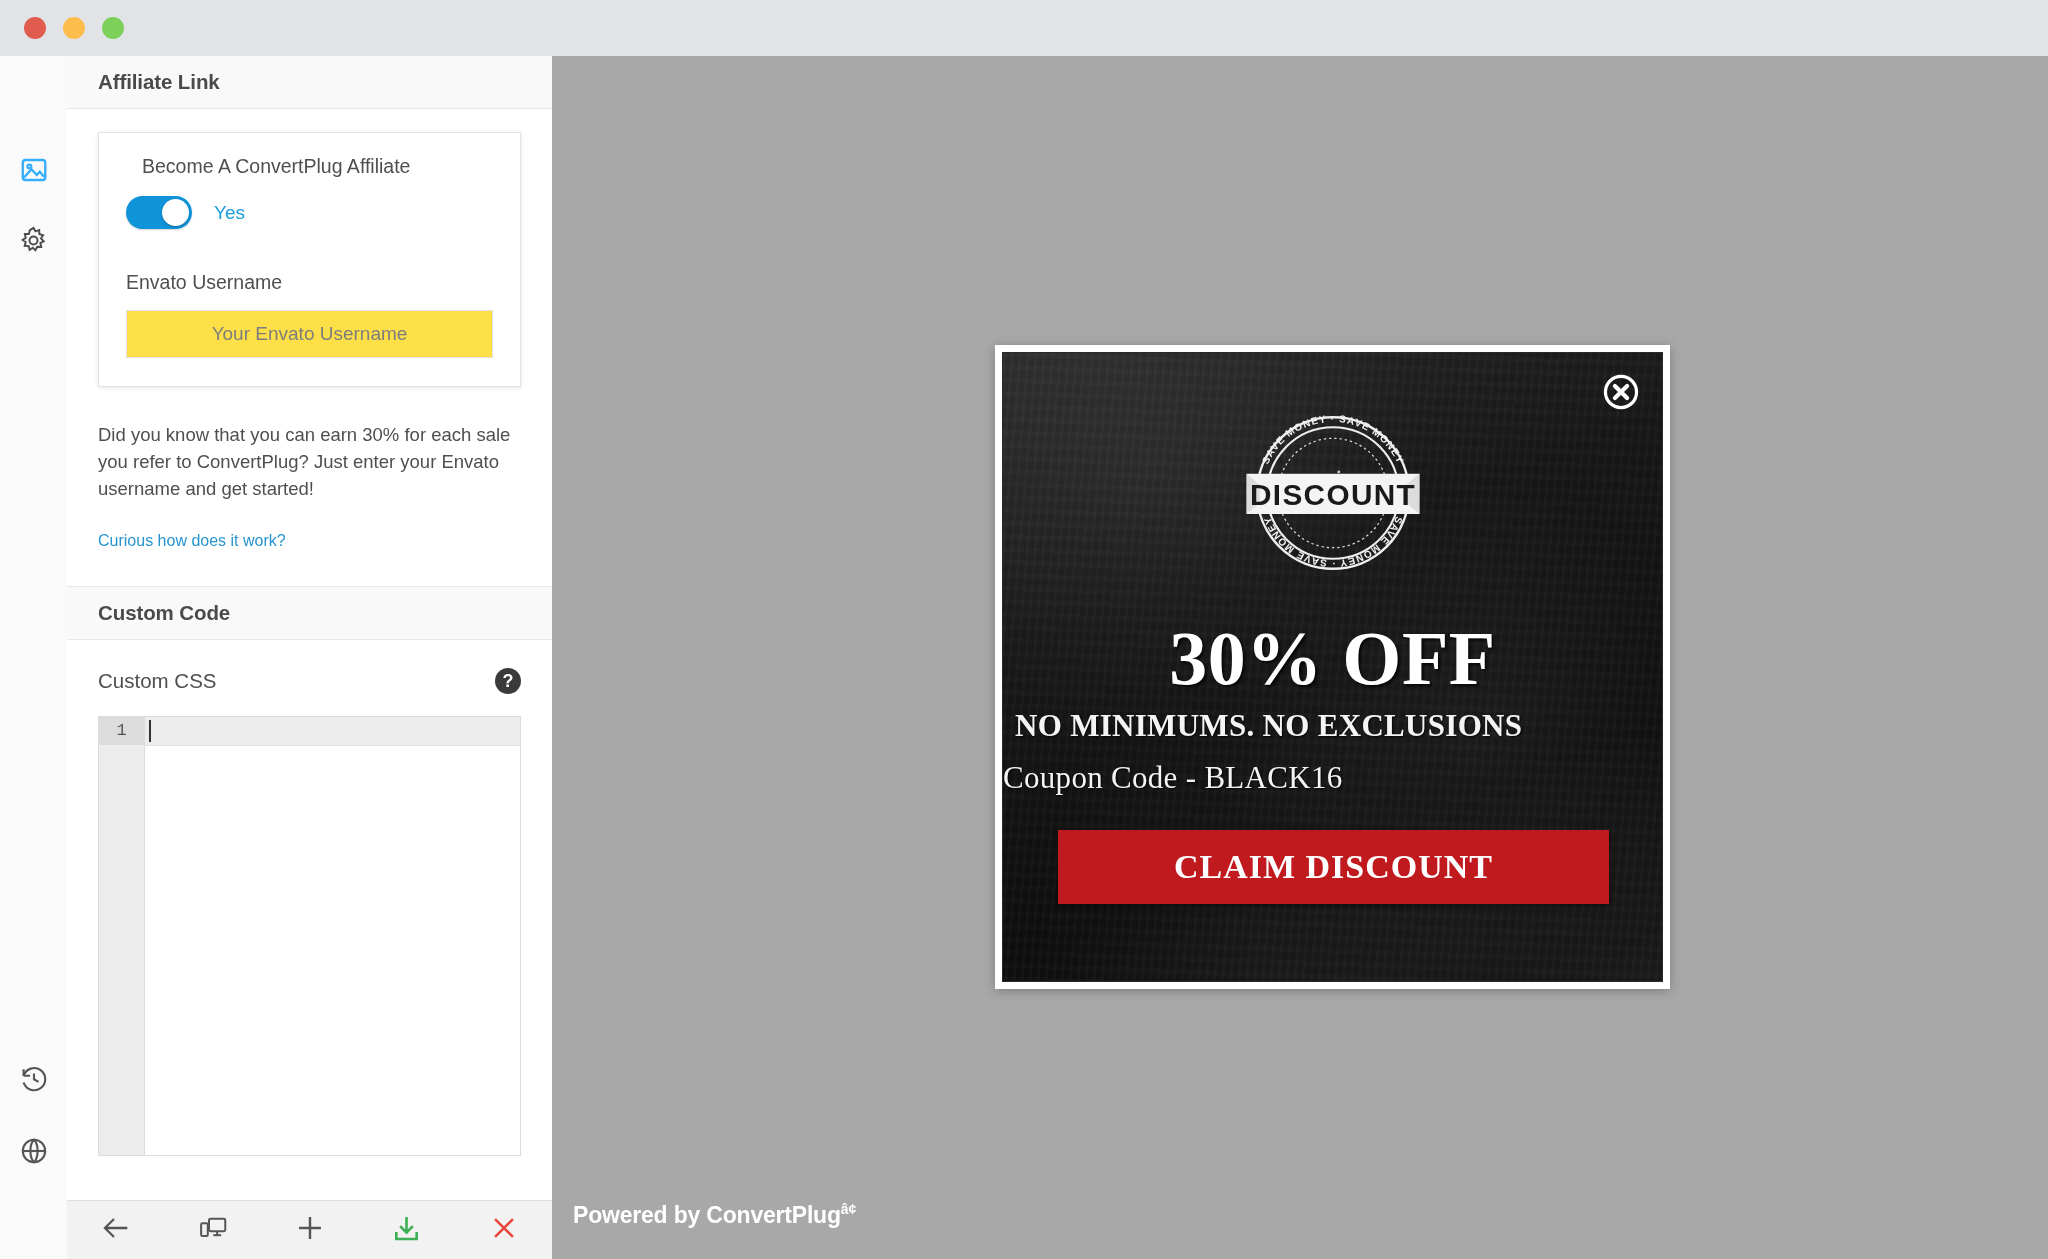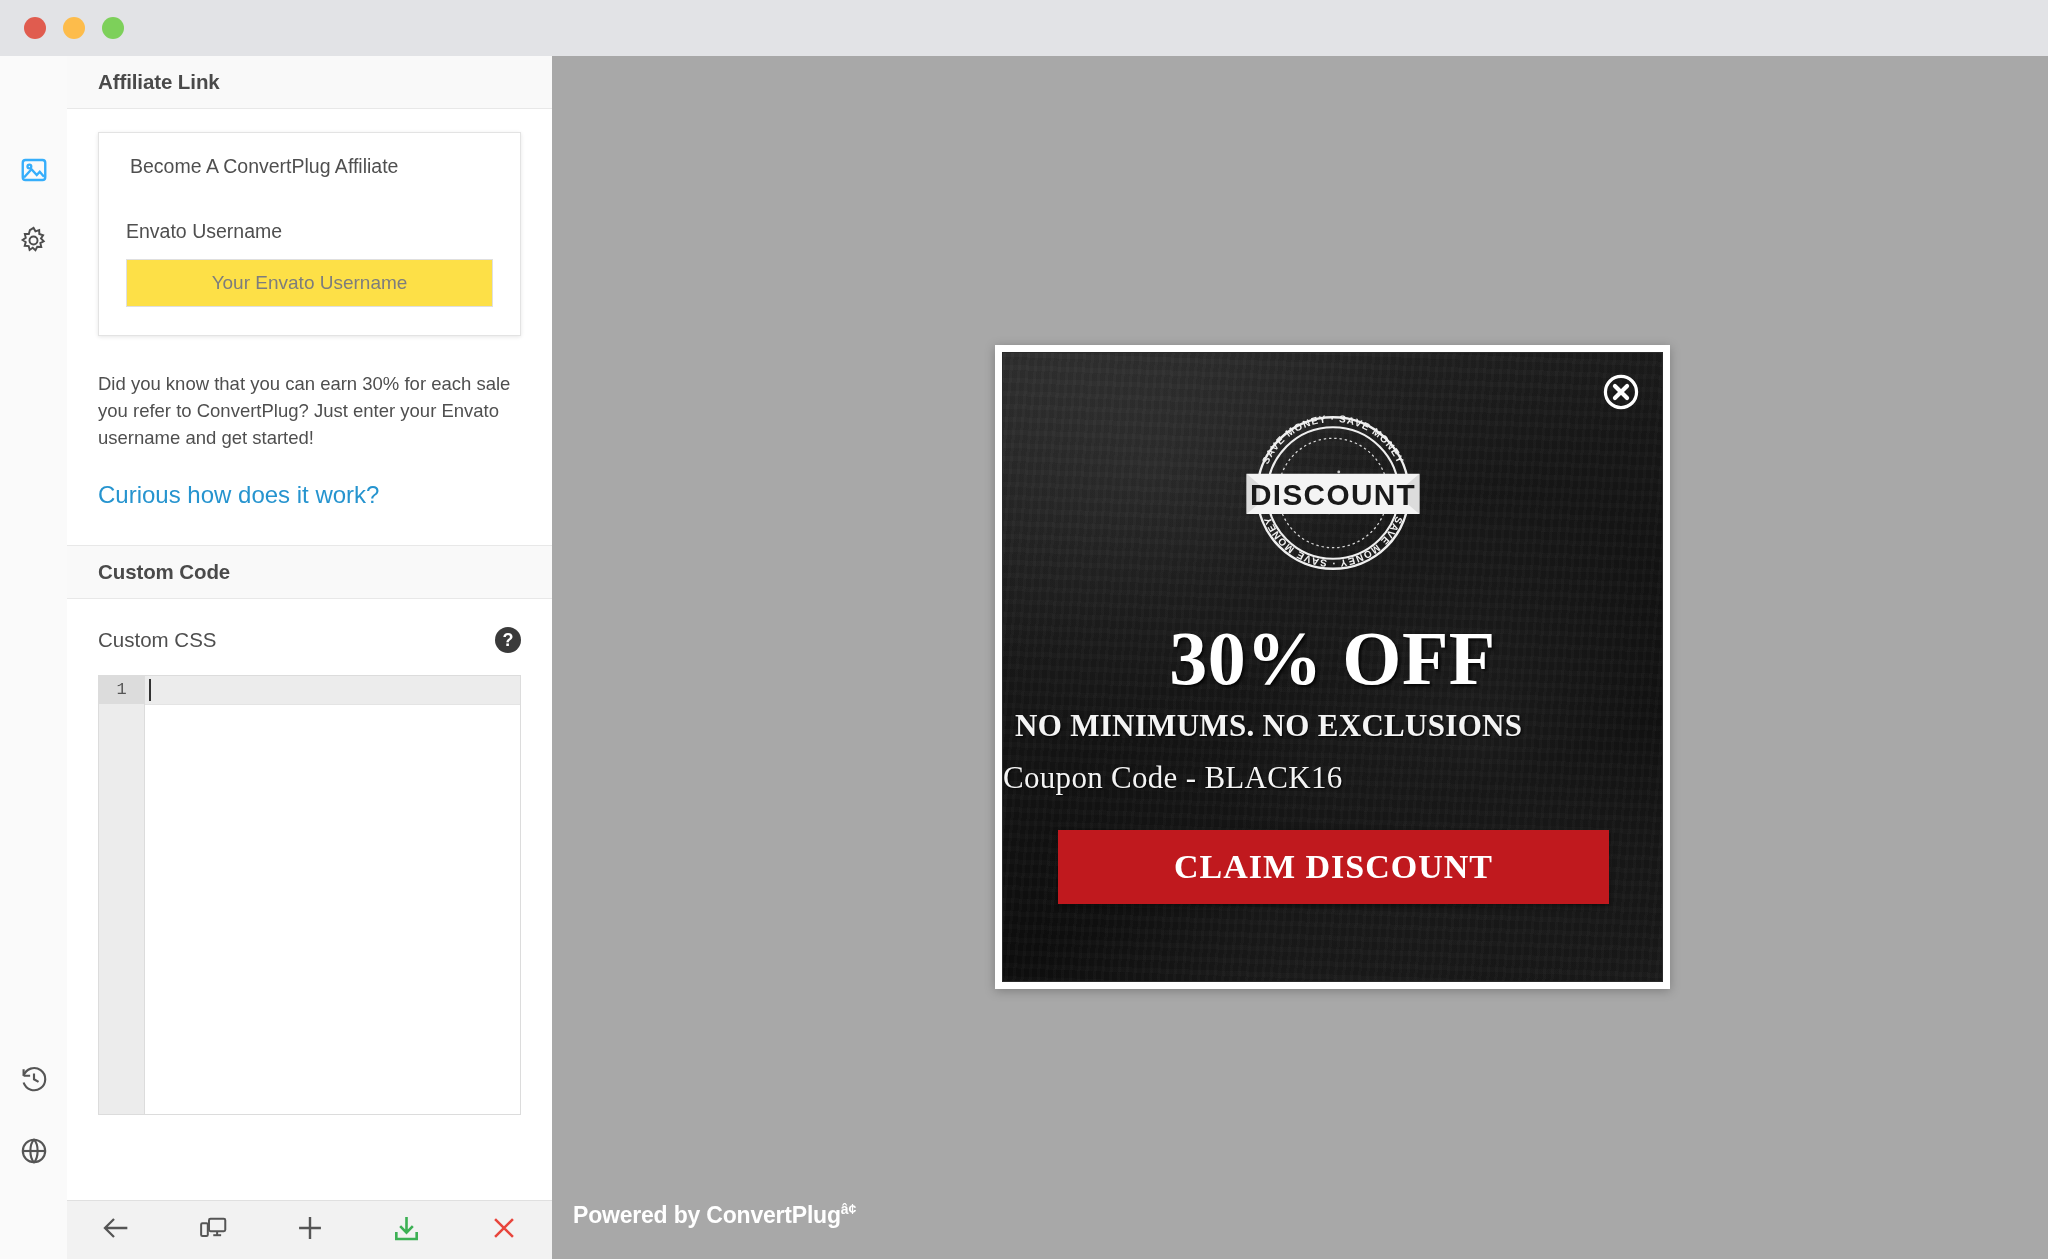--- a/index.html
+++ b/index.html
@@ -76,21 +76,21 @@
   .card {
     margin: 23px 31px 0 31px;
     background: #ffffff;
     border: 1px solid #e3e3e3;
     box-shadow: 0 1px 4px rgba(0,0,0,0.10);
     padding: 22px 27px 28px 27px;
     box-sizing: border-box;
   }
   .field-label {
     font-size: 19.5px; color: #4f4f4f; font-weight: normal;
-    margin: 0 0 18px 4px;
+    margin: 0 0 18px 16px;
   }
   .toggle-row { display: flex; align-items: center; gap: 22px; }
   .toggle {
     width: 66px; height: 33px; border-radius: 17px;
     background: #0f93d9; position: relative;
     box-shadow: 0 1px 2px rgba(0,0,0,0.18);
   }
   .toggle .knob {
     position: absolute; right: 3px; top: 3px;
     width: 27px; height: 27px; border-radius: 50%;
@@ -119,21 +119,21 @@
 
   .help-para {
     margin: 34px 31px 16px 31px;
     font-size: 18.5px;
     line-height: 27px;
     color: #4f4f4f;
   }
   .help-link {
     display: block;
     margin: 30px 31px 16px 31px;
-    font-size: 24px;
+    font-size: 16px;
     color: #2694cf;
     text-decoration: none;
   }
   .panel-divider {
     margin-top: 36px;
     border-top: 1px solid #e8e8e8;
   }
 
   .css-row {
     display: flex; align-items: center; justify-content: space-between;
@@ -341,20 +341,26 @@
   <div class="panel">
     <div class="panel-scrollarea">
 
       <div class="section-head">
         <span>Affiliate Link</span>
       </div>
 
       <div class="section-body">
         <div class="card">
           <div class="field-label">Become A ConvertPlug Affiliate</div>
+          <div class="toggle-row">
+            <div class="toggle">
+              <div class="knob"></div>
+            </div>
+            <div class="toggle-text">Yes</div>
+          </div>
 
           <div class="field-label2">Envato Username</div>
           <input class="text-input" type="text" placeholder="Your Envato Username" style="">
         </div>
 
         <div class="help-para">Did you know that you can earn 30% for each sale you refer to ConvertPlug? Just enter your Envato username and get started!</div>
         <a class="help-link" href="#">Curious how does it work?</a>
         <div class="panel-divider"></div>
       </div>
 

